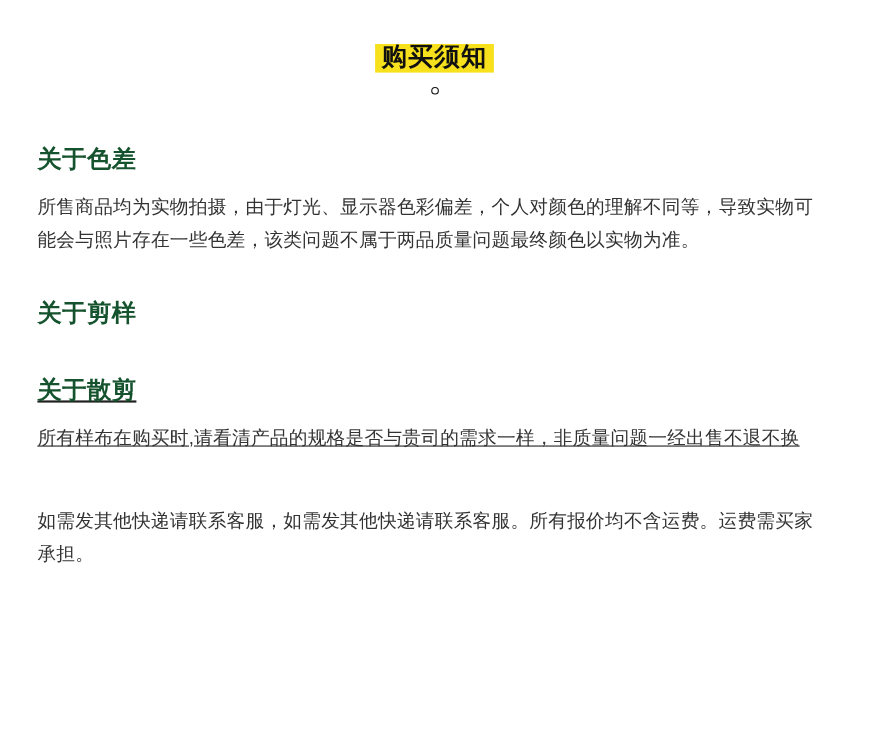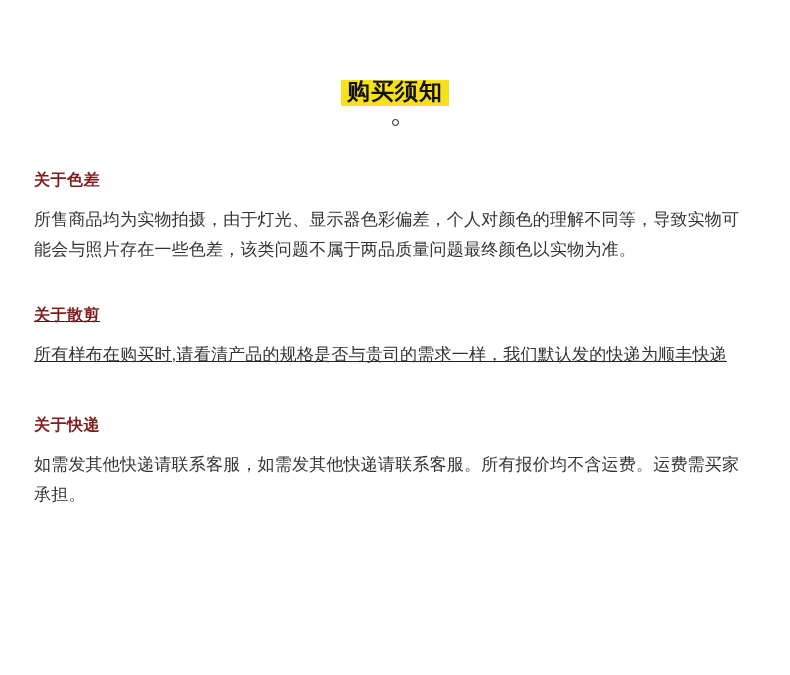--- a/index.html
+++ b/index.html
@@ -15,21 +15,21 @@
     overflow: hidden;
   }
   .page {
     position: relative;
     width: 790px;
     height: 675px;
     box-sizing: border-box;
   }
   .title-block {
     text-align: center;
-    padding-top: 78px;
+    padding-top: 38px;
   }
   .title {
     display: inline-block;
     font-size: 23px;
     font-weight: bold;
     color: #111111;
     line-height: 1.0;
     padding: 2px 6px 3px 6px;
     background: linear-gradient(to bottom, rgba(255,255,255,0) 0%, rgba(255,255,255,0) 8%, #f7e01c 8%, #f7e01c 100%);
     letter-spacing: 1px;
@@ -52,23 +52,23 @@
   .content {
     padding: 0 34px;
     margin-top: 42px;
   }
   .section {
     margin-bottom: 36px;
   }
   .section.s2 { margin-bottom: 40px; }
   .section.s3 { margin-bottom: 46px; text-decoration: underline; }
   .section-heading {
-    font-size: 16px;
+    font-size: 22px;
     font-weight: bold;
-    color: #7f1d1d;
+    color: #14532d;
     margin: 0 0 14px 0;
     letter-spacing: 0.5px;
   }
   .section-body {
     font-size: 17px;
     line-height: 1.75;
     color: #333333;
     margin: 0;
     max-width: 740px;
     letter-spacing: 0.2px;
@@ -87,26 +87,26 @@
   </div>
 
   <div class="content">
 
     <div class="section s1">
       <h2 class="section-heading">关于色差</h2>
       <p class="section-body">所售商品均为实物拍摄，由于灯光、显示器色彩偏差，个人对颜色的理解不同等，导致实物可能会与照片存在一些色差，该类问题不属于两品质量问题最终颜色以实物为准。</p>
     </div>
 
     <div class="section s2">
+      <h2 class="section-heading">关于剪样</h2>
     </div>
 
     <div class="section s3">
       <h2 class="section-heading">关于散剪</h2>
-      <p class="section-body">所有样布在购买时,请看清产品的规格是否与贵司的需求一样，我们默认发的快递为顺丰快递</p>
+      <p class="section-body">所有样布在购买时,请看清产品的规格是否与贵司的需求一样，非质量问题一经出售不退不换</p>
     </div>
 
     <div class="section s4">
-      <h2 class="section-heading">关于快递</h2>
       <p class="section-body">如需发其他快递请联系客服，如需发其他快递请联系客服。所有报价均不含运费。运费需买家承担。</p>
     </div>
 
   </div>
 </div>
 
 </body></html>

